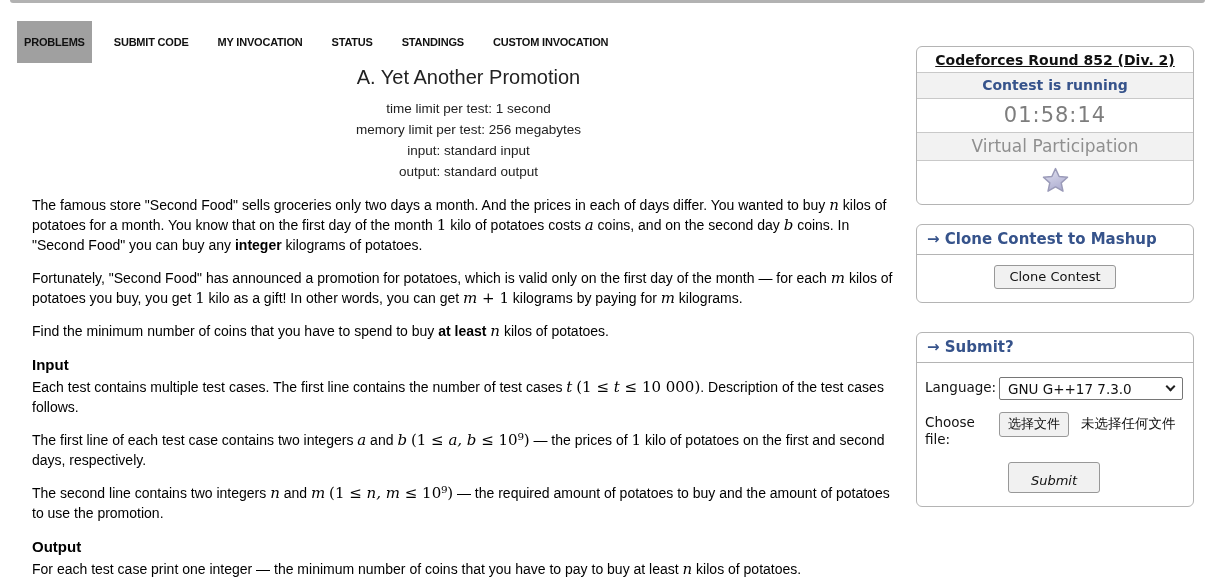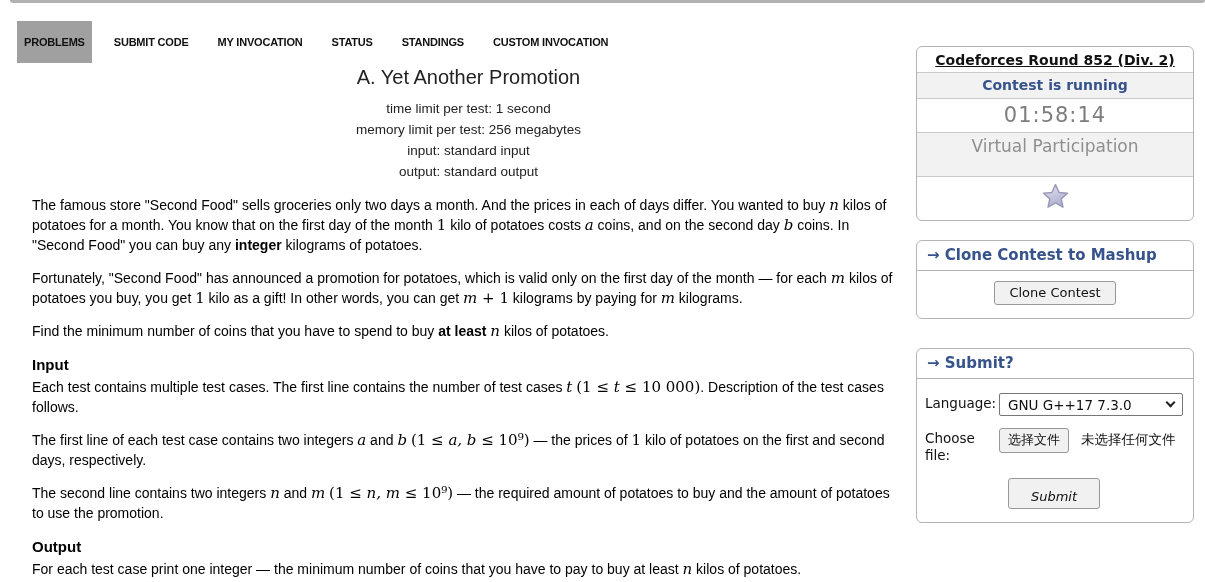--- a/index.html
+++ b/index.html
@@ -36,21 +36,21 @@
 
   
   .ct-title { display:block; text-align:center; font-size:14px; font-weight:700; color:#111;
               text-decoration:underline; padding:5px 6px 4px; border-bottom:1px solid #c9c9c9;
               cursor:pointer; }
   .ct-state { background:#f2f2f2; text-align:center; font-size:14px; font-weight:700;
               color:#36538b; padding:4px 6px 5px; border-bottom:1px solid #c9c9c9; }
   .ct-timer { text-align:center; font-size:21px; color:#7d7d7d; letter-spacing:1px;
               padding:4px 6px 5px; border-bottom:1px solid #c9c9c9; }
   .ct-virtual { background:#f2f2f2; text-align:center; font-size:17px; color:#8f8f8f;
-                padding:3px 6px 20px; border-bottom:1px solid #c9c9c9; }
+                padding:3px 6px 4px; border-bottom:1px solid #c9c9c9; }
   .ct-star { text-align:center; padding:6px 0 7px; }
   .ct-star svg { cursor:pointer; }
 
   
   .clone-box { margin-top:19px; }
   .clone-text { font-size:13px; color:#111; text-align:center; margin:13px 8px 0; }
   .btn { display:inline-block; font-family:"DejaVu Sans", sans-serif; font-size:13px; color:#111;
          background:#f1f1f1; border:1px solid #989898; border-radius:3px;
          padding:3px 14px 4px; cursor:pointer; }
   .btn-row { text-align:center; margin:10px 0 13px; }

